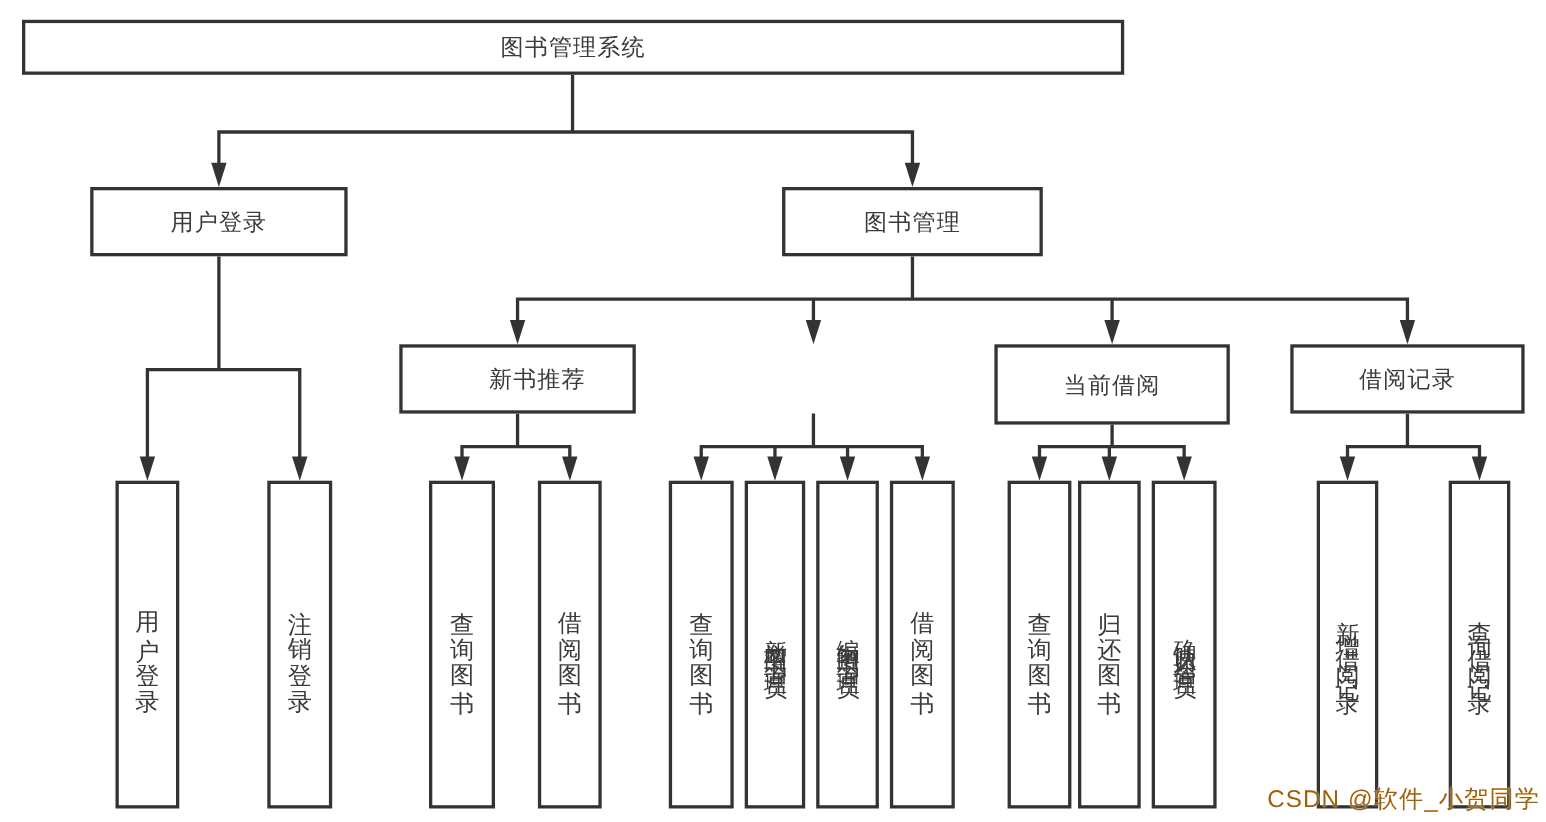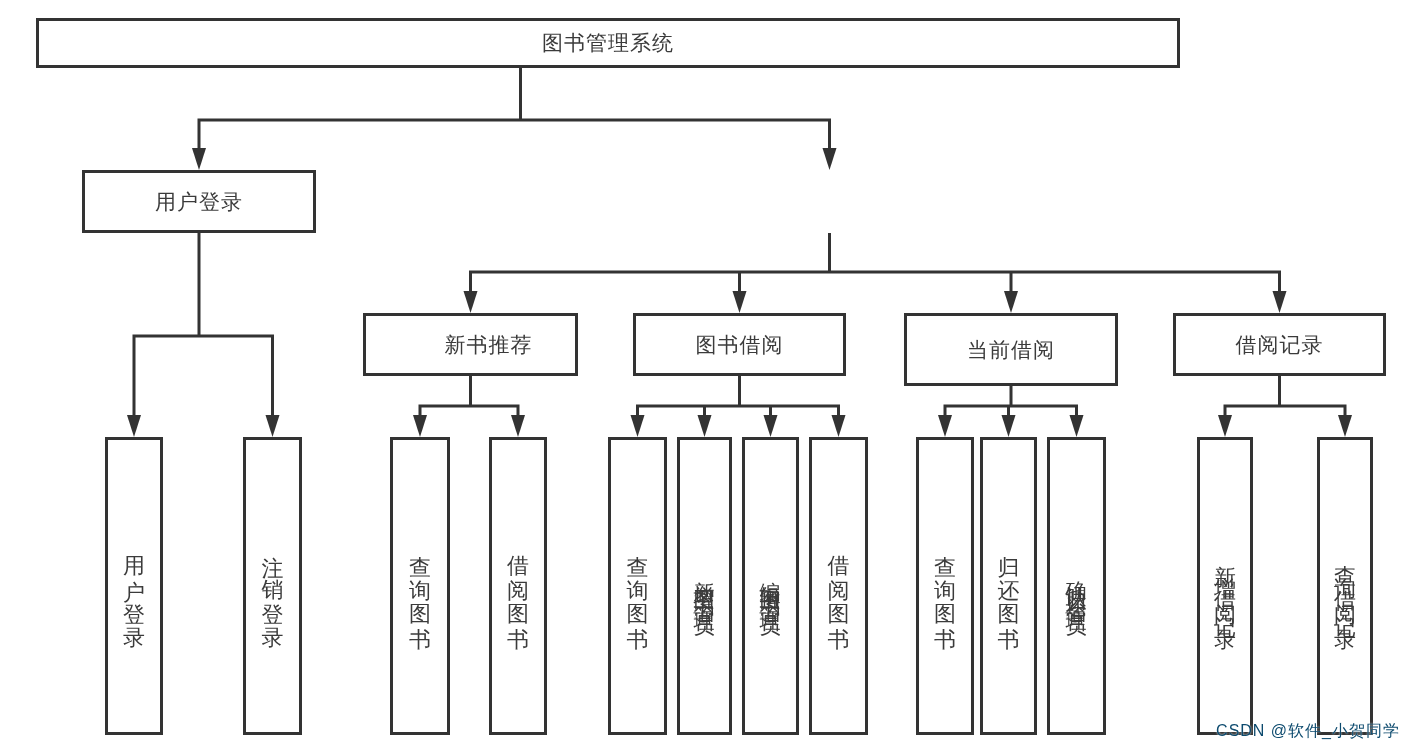--- a/index.html
+++ b/index.html
@@ -35,21 +35,21 @@
   .node--v .vtext {
     writing-mode: vertical-rl;
     max-height: 292px;
     line-height: 1.0;
     white-space: nowrap;
   }
   .ls-lg .vtext { letter-spacing: 24px; font-size: 22px; }
   .ls-md .vtext { letter-spacing: 13px; font-size: 22px; }
   .ls-sm .vtext { letter-spacing: 5px;  font-size: 21px; }
   
-  .n-root { left: 36px;  top: 18px;  width: 1144px; height: 50px; }
+  .n-root { left: 20px;  top: 18px;  width: 1002px; height: 50px; }
   .n-l2a  { left: 82px;  top: 170px; width: 234px;  height: 63px; }
   .n-l2b  { left: 711px; top: 170px; width: 237px;  height: 63px; }
   .n-l3a  { left: 363px; top: 313px; width: 215px;  height: 63px; padding-left: 36px; }
   .n-l3b  { left: 633px; top: 313px; width: 213px;  height: 63px; }
   .n-l3c  { left: 904px; top: 313px; width: 214px;  height: 73px; }
   .n-l3d  { left: 1173px;top: 313px; width: 213px;  height: 63px; }
   .leaf   { top: 437px; height: 298px; }
   .n-f01 { left: 105px;  width: 58px; }
   .n-f02 { left: 243px;  width: 59px; }
   .n-f03 { left: 390px;  width: 60px; }
@@ -60,22 +60,22 @@
   .n-f08 { left: 809px;  width: 59px; }
   .n-f09 { left: 916px;  width: 58px; }
   .n-f10 { left: 980px;  width: 57px; }
   .n-f11 { left: 1047px; width: 59px; }
   .n-f12 { left: 1197px; width: 56px; }
   .n-f13 { left: 1317px; width: 56px; }
   .watermark {
     position: absolute;
     right: 5px;
     bottom: 5px;
-    font-size: 16px;
-    color: #0c4a6e;
+    font-size: 22px;
+    color: #a16207;
     text-shadow: 0 0 2px #ffffff;
     letter-spacing: 1px;
   }
 </style>
 </head>
 <body>
 
 <div class="canvas">
 
   <svg class="connectors" viewBox="0 0 1405 747" xmlns="http://www.w3.org/2000/svg">
@@ -121,26 +121,26 @@
     </g>
   </svg>
 
   <div class="node node--h n-root">
     <span>图书管理系统</span>
   </div>
 
   <div class="node node--h n-l2a">
     <span>用户登录</span>
   </div>
+  <div class="node node--h n-l2b">
+    <span>图书管理</span>
+  </div>
 
   <div class="node node--h n-l3a">
     <span>新书推荐</span>
-  </div>
-  <div class="node node--h n-l3b">
-    <span>图书借阅</span>
   </div>
   <div class="node node--h n-l3c">
     <span>当前借阅</span>
   </div>
   <div class="node node--h n-l3d">
     <span>借阅记录</span>
   </div>
 
   <div class="node node--v leaf ls-lg n-f01">
     <span class="vtext">用户登录</span>

